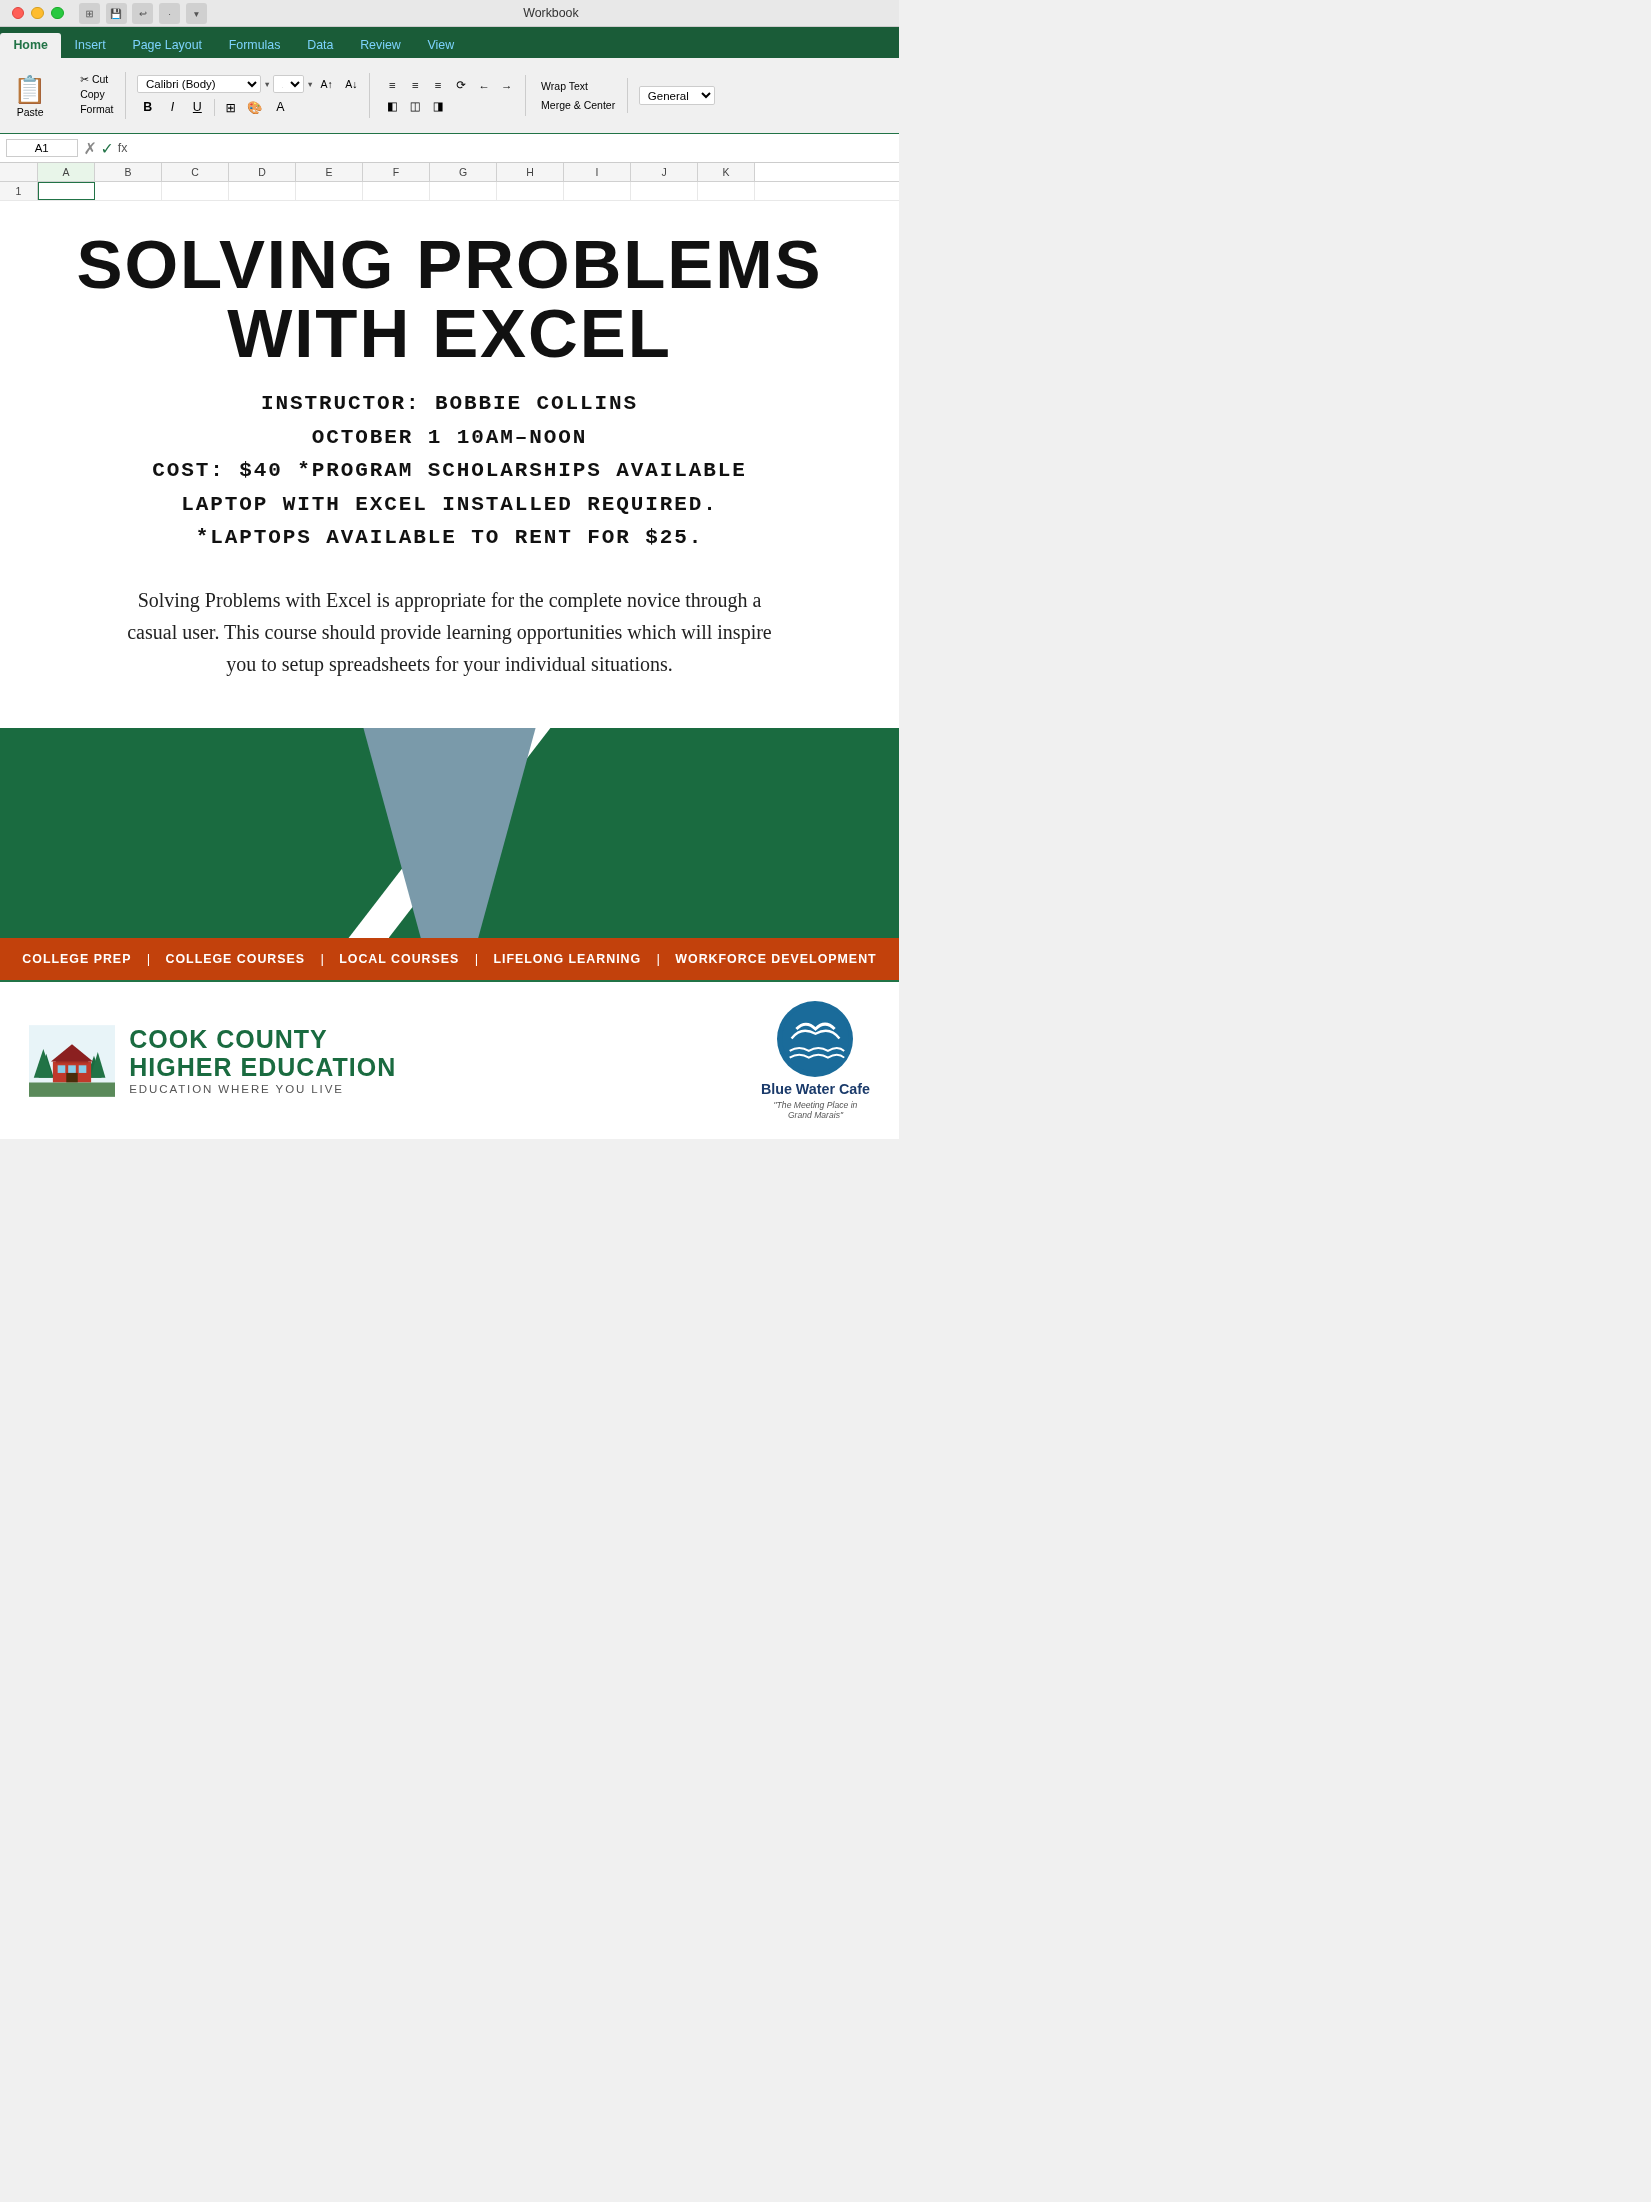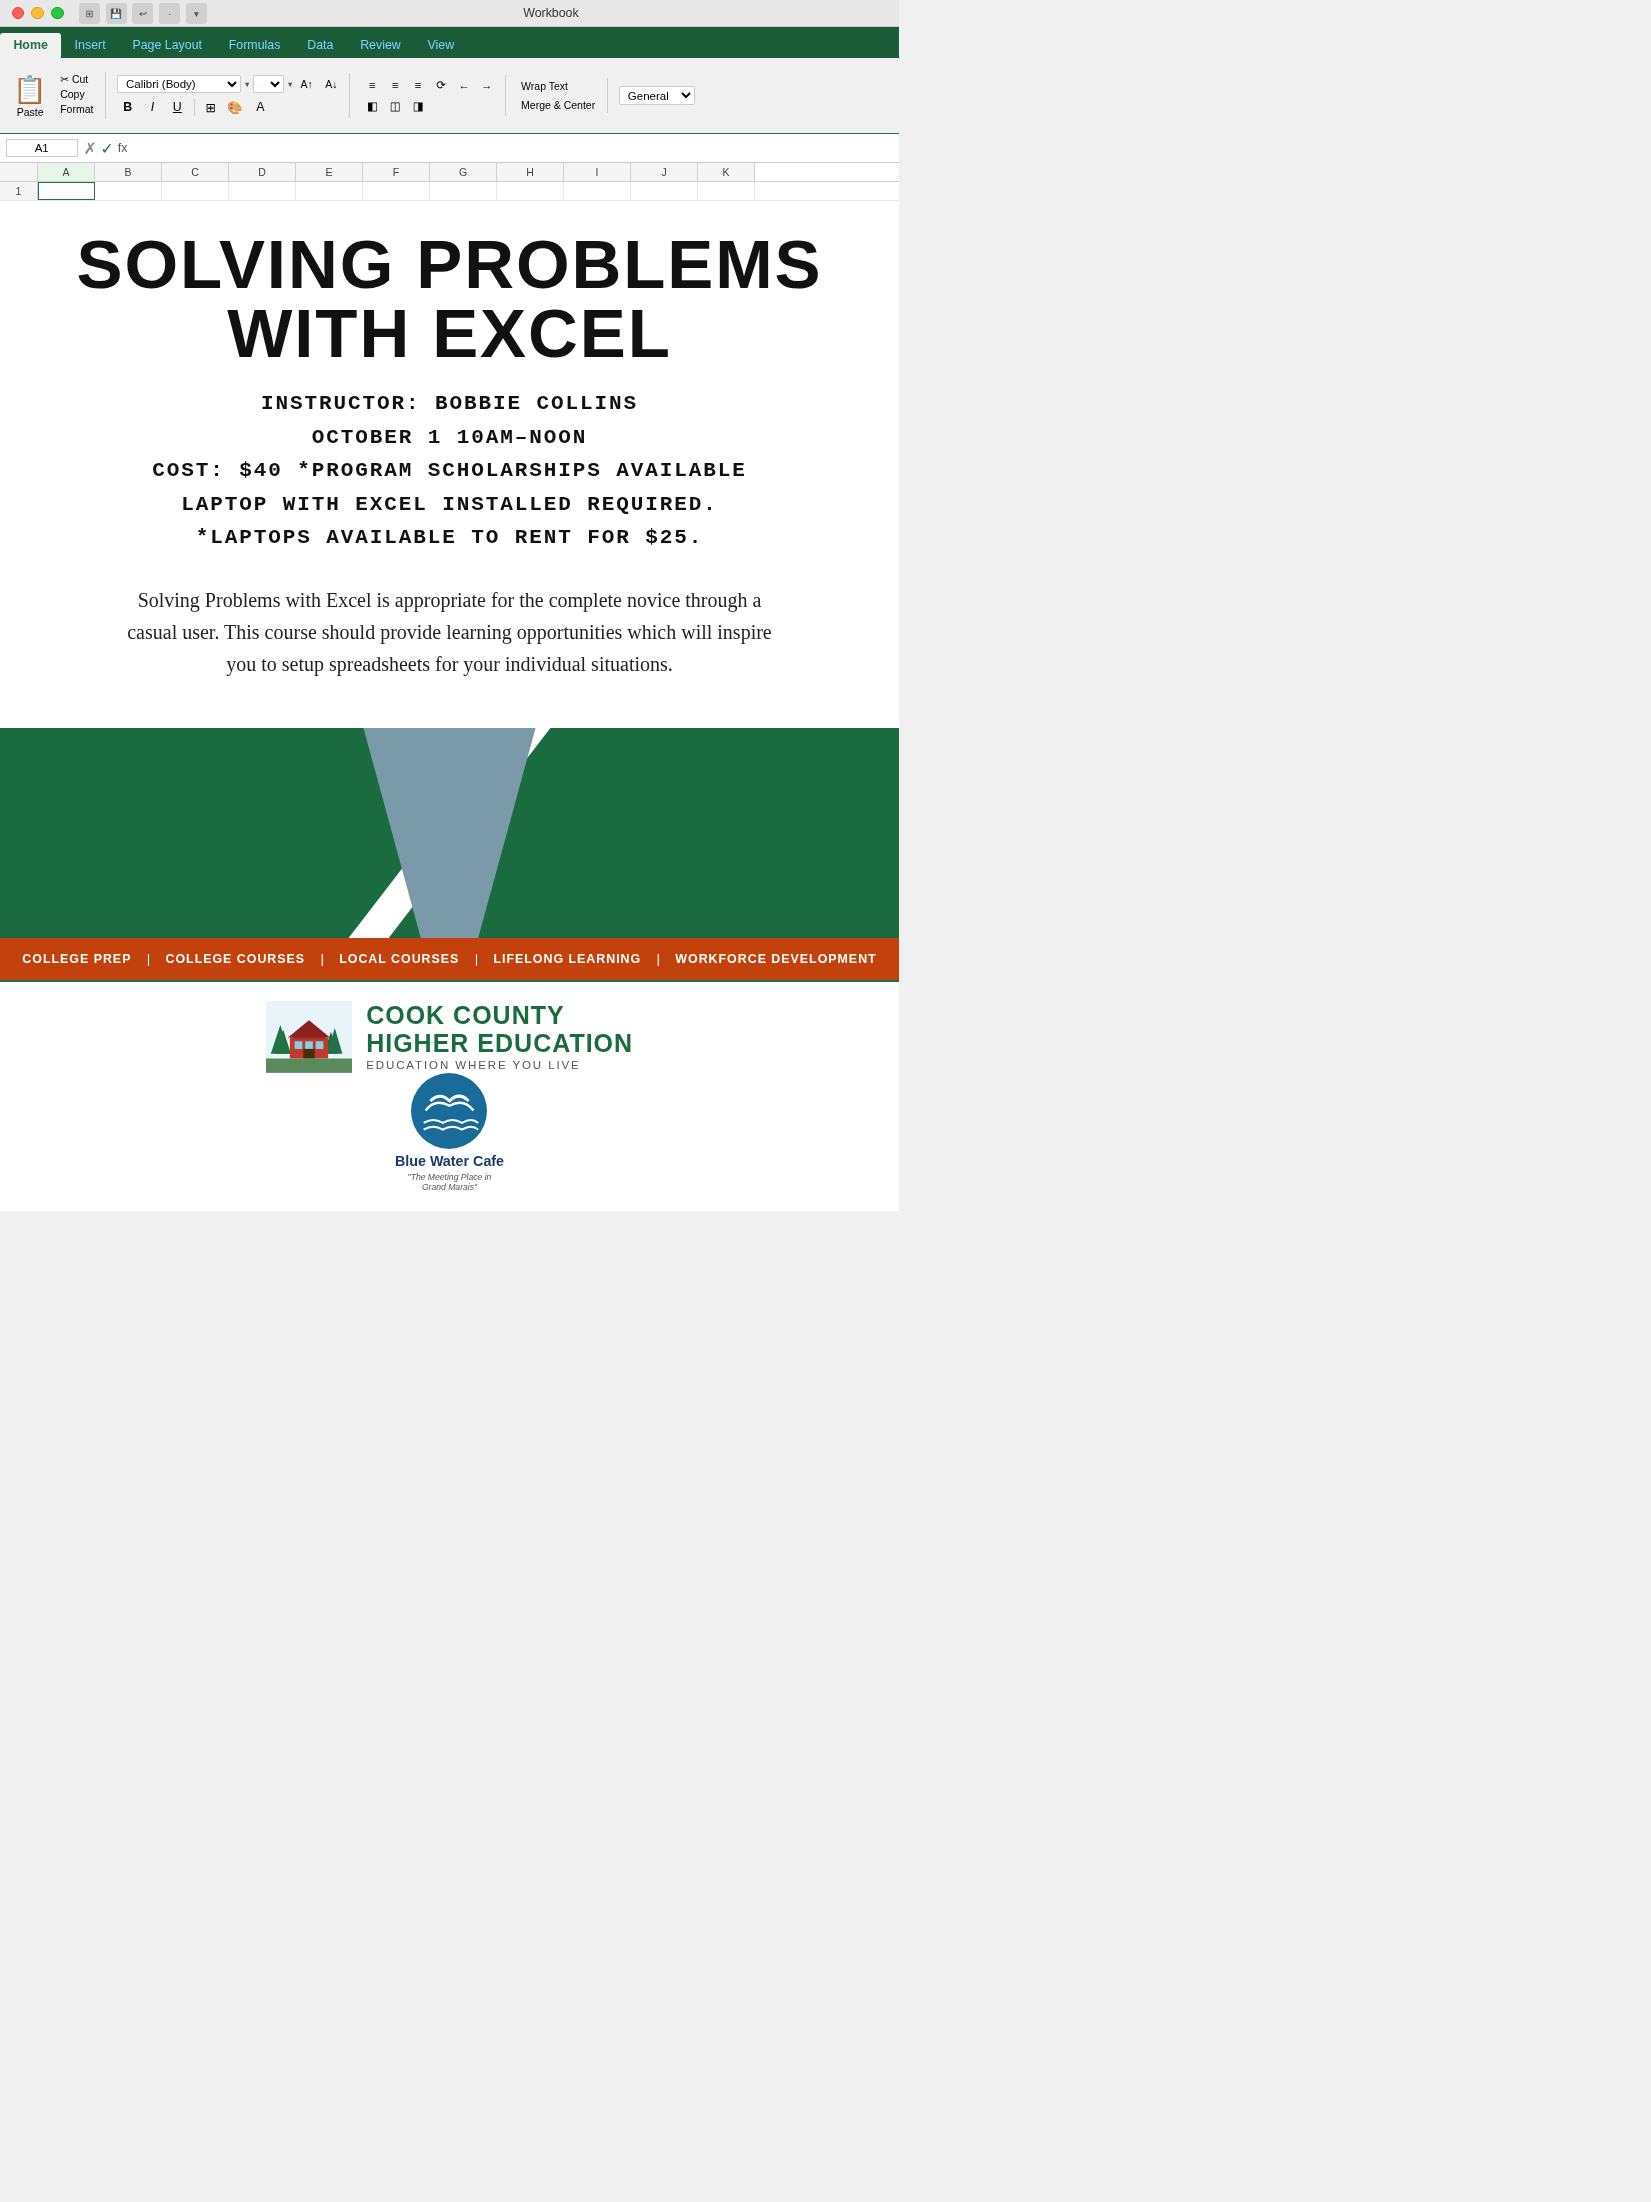--- a/index.html
+++ b/index.html
@@ -86,20 +86,21 @@
     .ribbon-small-buttons {
       display: flex;
       flex-direction: column;
       gap: 1px;
     }
     .ribbon-small-btn {
       font-size: 10.5px;
       padding: 1px 3.8px;
       cursor: pointer;
       white-space: nowrap;
+      margin-left: 20px;
     }
 
     
     .font-controls {
       display: flex;
       flex-direction: column;
       gap: 2.9px;
       padding: 0 7.6px;
       border-right: 1px solid #ccc;
     }
@@ -386,21 +387,20 @@
     }
 
     
     .footer-logos {
       background: white;
       padding: 19px 29px;
       display: flex;
       align-items: center;
       justify-content: space-between;
       border-top: 2.9px solid #217346;
-      flex-direction: column;
     }
 
     .footer-logo-left {
       display: flex;
       align-items: center;
       gap: 14.3px;
     }
 
     
     .building-logo {

